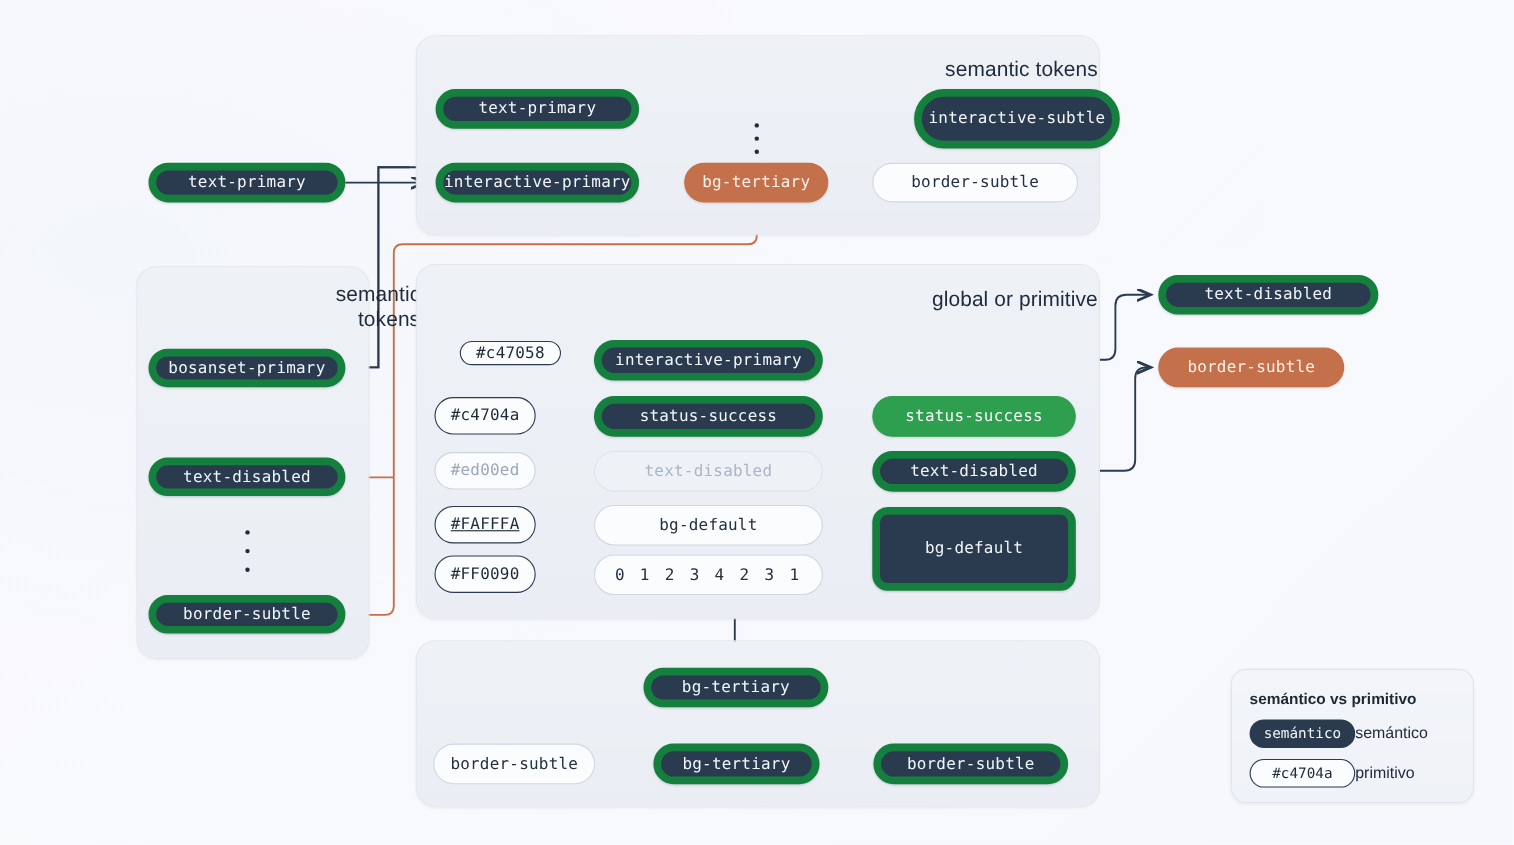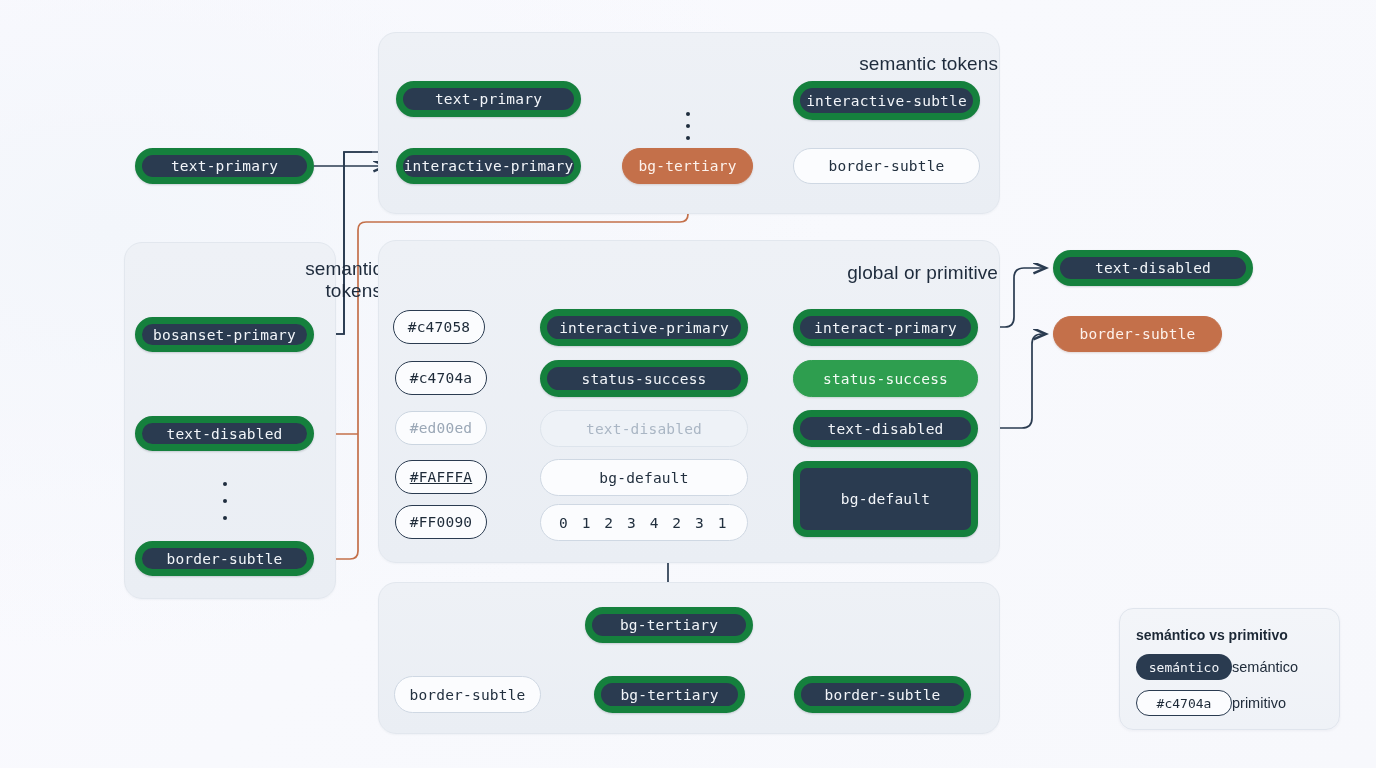--- a/index.html
+++ b/index.html
@@ -167,21 +167,21 @@
   <div class="pill dark" style="left:396px;top:148px;width:185px;height:36px;">interactive-primary</div>
 
   <div class="vdots" style="left:686px;top:112px;width:4px;height:28px;">
     <i></i>
       <i></i>
       <i></i>
   </div>
 
   <div class="pill orange" style="left:622px;top:148px;width:131px;height:36px;">bg-tertiary</div>
 
-  <div class="pill dark" style="left:793px;top:81px;width:187px;height:39px;">interactive-subtle</div>
+  <div class="pill dark" style="left:831px;top:81px;width:187px;height:54px;">interactive-subtle</div>
 
   <div class="pill outline" style="left:793px;top:148px;width:187px;height:36px;">border-subtle</div>
 
   <div class="pill dark" style="left:135px;top:148px;width:179px;height:36px;">text-primary</div>
 
   <div class="panel" style="left:124px;top:242px;width:210px;height:355px;">
   </div>
   <div class="panel-title two-line" style="left:124px;top:258px;width:210px;">
     <div>semantic</div>
     <div>tokens</div>
@@ -196,33 +196,32 @@
       <i></i>
       <i></i>
   </div>
 
   <div class="pill dark" style="left:135px;top:541px;width:179px;height:35px;">border-subtle</div>
 
   <div class="panel" style="left:378px;top:240px;width:620px;height:321px;">
   </div>
   <div class="panel-title" style="left:378px;top:262px;width:620px;">global or primitive</div>
 
-  <div class="pill outline-strong" style="left:393px;top:310px;width:92px;height:34px;">#c47058</div>
+  <div class="pill outline-strong" style="left:418px;top:310px;width:92px;height:22px;">#c47058</div>
   <div class="pill outline-strong" style="left:395px;top:361px;width:92px;height:34px;">#c4704a</div>
   <div class="pill ghost-chip" style="left:395px;top:411px;width:92px;height:34px;">#ed00ed</div>
   <div class="pill outline-strong" style="left:395px;top:460px;width:92px;height:34px;text-decoration:underline;">#FAFFFA</div>
   <div class="pill outline-strong" style="left:395px;top:505px;width:92px;height:34px;">#FF0090</div>
 
   <div class="pill dark" style="left:540px;top:309px;width:208px;height:37px;">interactive-primary</div>
   <div class="pill dark" style="left:540px;top:360px;width:208px;height:37px;">status-success</div>
   <div class="pill ghost" style="left:540px;top:410px;width:208px;height:37px;">text-disabled</div>
   <div class="pill outline" style="left:540px;top:459px;width:208px;height:37px;">bg-default</div>
   <div class="pill outline" style="left:540px;top:504px;width:208px;height:37px;letter-spacing:2.6px;">0 1 2 3 4 2 3 1</div>
 
-  <div class="pill dark" style="left:793px;top:309px;width:185px;height:37px;">interact-primary</div>
   <div class="pill green" style="left:793px;top:360px;width:185px;height:37px;">status-success</div>
   <div class="pill dark" style="left:793px;top:410px;width:185px;height:37px;">text-disabled</div>
   <div class="pill dark box" style="left:793px;top:461px;width:185px;height:76px;">bg-default</div>
 
   <div class="pill dark" style="left:1053px;top:250px;width:200px;height:36px;">text-disabled</div>
   <div class="pill orange" style="left:1053px;top:316px;width:169px;height:36px;">border-subtle</div>
 
   <div class="panel" style="left:378px;top:582px;width:620px;height:150px;">
   </div>
 

